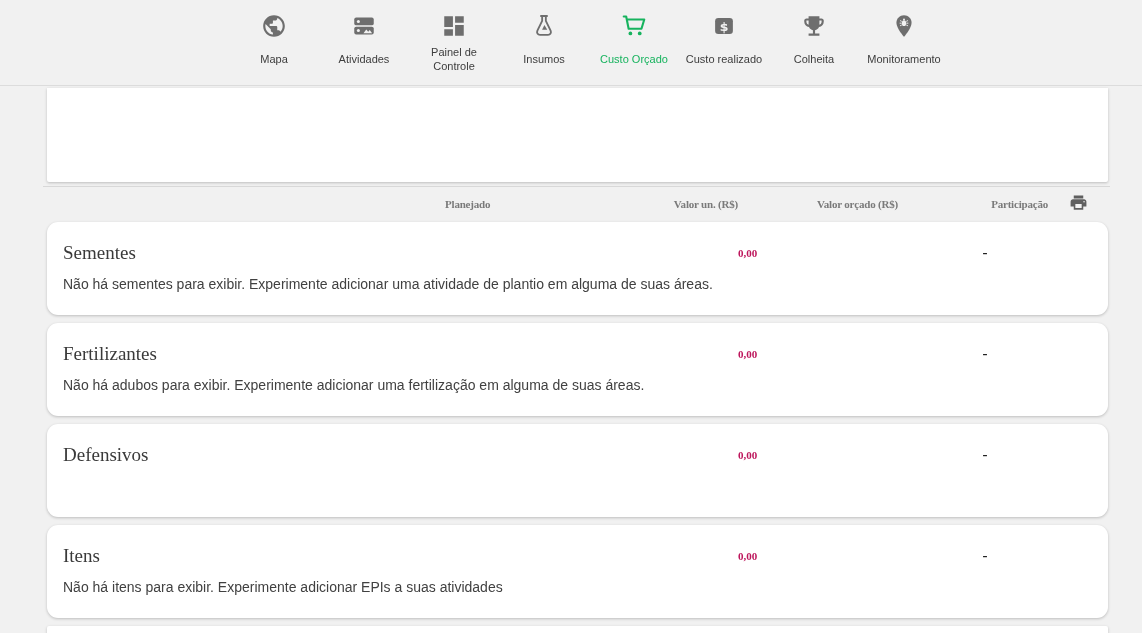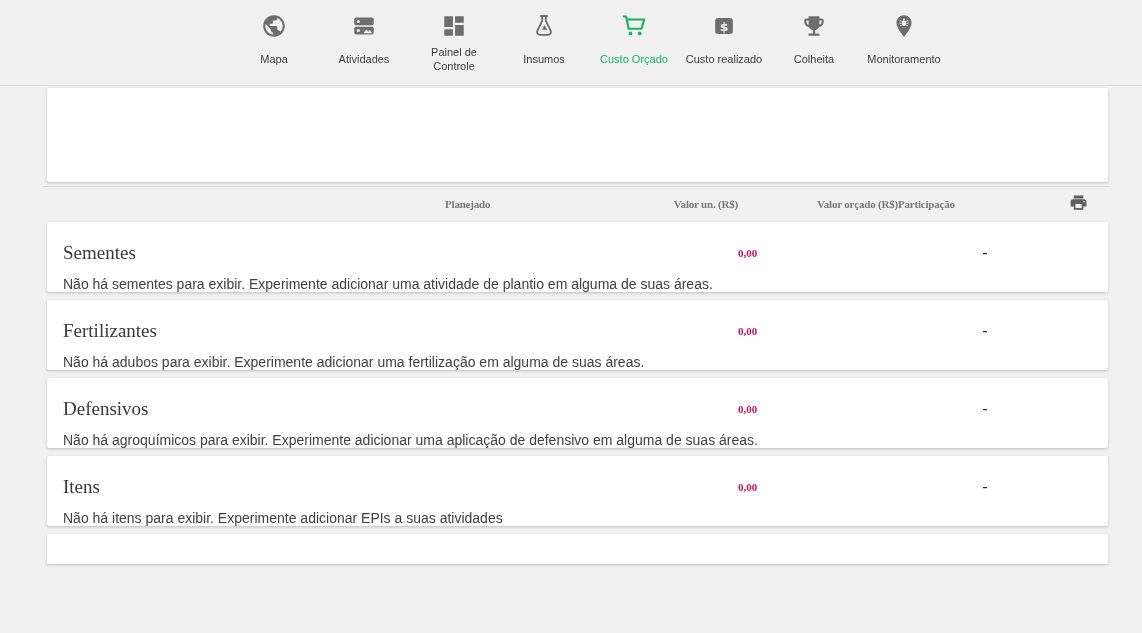--- a/index.html
+++ b/index.html
@@ -46,30 +46,30 @@
     align-items: center;
     font-family: Liberation Serif, serif;
   }
   .table-header {
     height: 33px; margin-bottom: 2px;
     font-size: 11px; font-weight: bold; color: #7a7a7a;
     letter-spacing: -0.2px;
   }
   .th-left { text-align: left; }
   .th-right { text-align: right; }
-  .th-center { text-align: left; }
+  .th-center { text-align: right; }
   .print-btn {
     justify-self: center; background: none; border: none; padding: 2px;
     display: flex; align-items: center; cursor: pointer;
   }
 
   .section-card {
-    background: #ffffff; border-radius: 2px;
+    background: #ffffff; border-radius: 11px;
     box-shadow: 0 1px 3px rgba(0,0,0,0.22);
-    height: 70px; margin-bottom: 8px; padding-top: 19px;
+    height: 93px; margin-bottom: 8px; padding-top: 19px;
   }
   .section-title {
     margin: 0; font-size: 19px; line-height: 23px;
     font-weight: 400; color: #3a3a3a;
   }
   .cell-valor-orcado {
     text-align: left; padding-right: 7px;
     font-size: 11px; font-weight: bold; color: #be185d;
   }
   .cell-participacao {
@@ -226,21 +226,20 @@
 
   <section class="section-card">
     <div class="grid-row">
       <h2 class="section-title">Defensivos</h2>
       <div></div>
       <div></div>
       <div class="cell-valor-orcado">0,00</div>
       <div class="cell-participacao">-</div>
       <div></div>
     </div>
-    <p class="section-desc">Não há agroquímicos para exibir. Experimente adicionar uma aplicação de defensivo em alguma de suas áreas.</p>
   </section>
 
   <section class="section-card">
     <div class="grid-row">
       <h2 class="section-title">Itens</h2>
       <div></div>
       <div></div>
       <div class="cell-valor-orcado">0,00</div>
       <div class="cell-participacao">-</div>
       <div></div>

